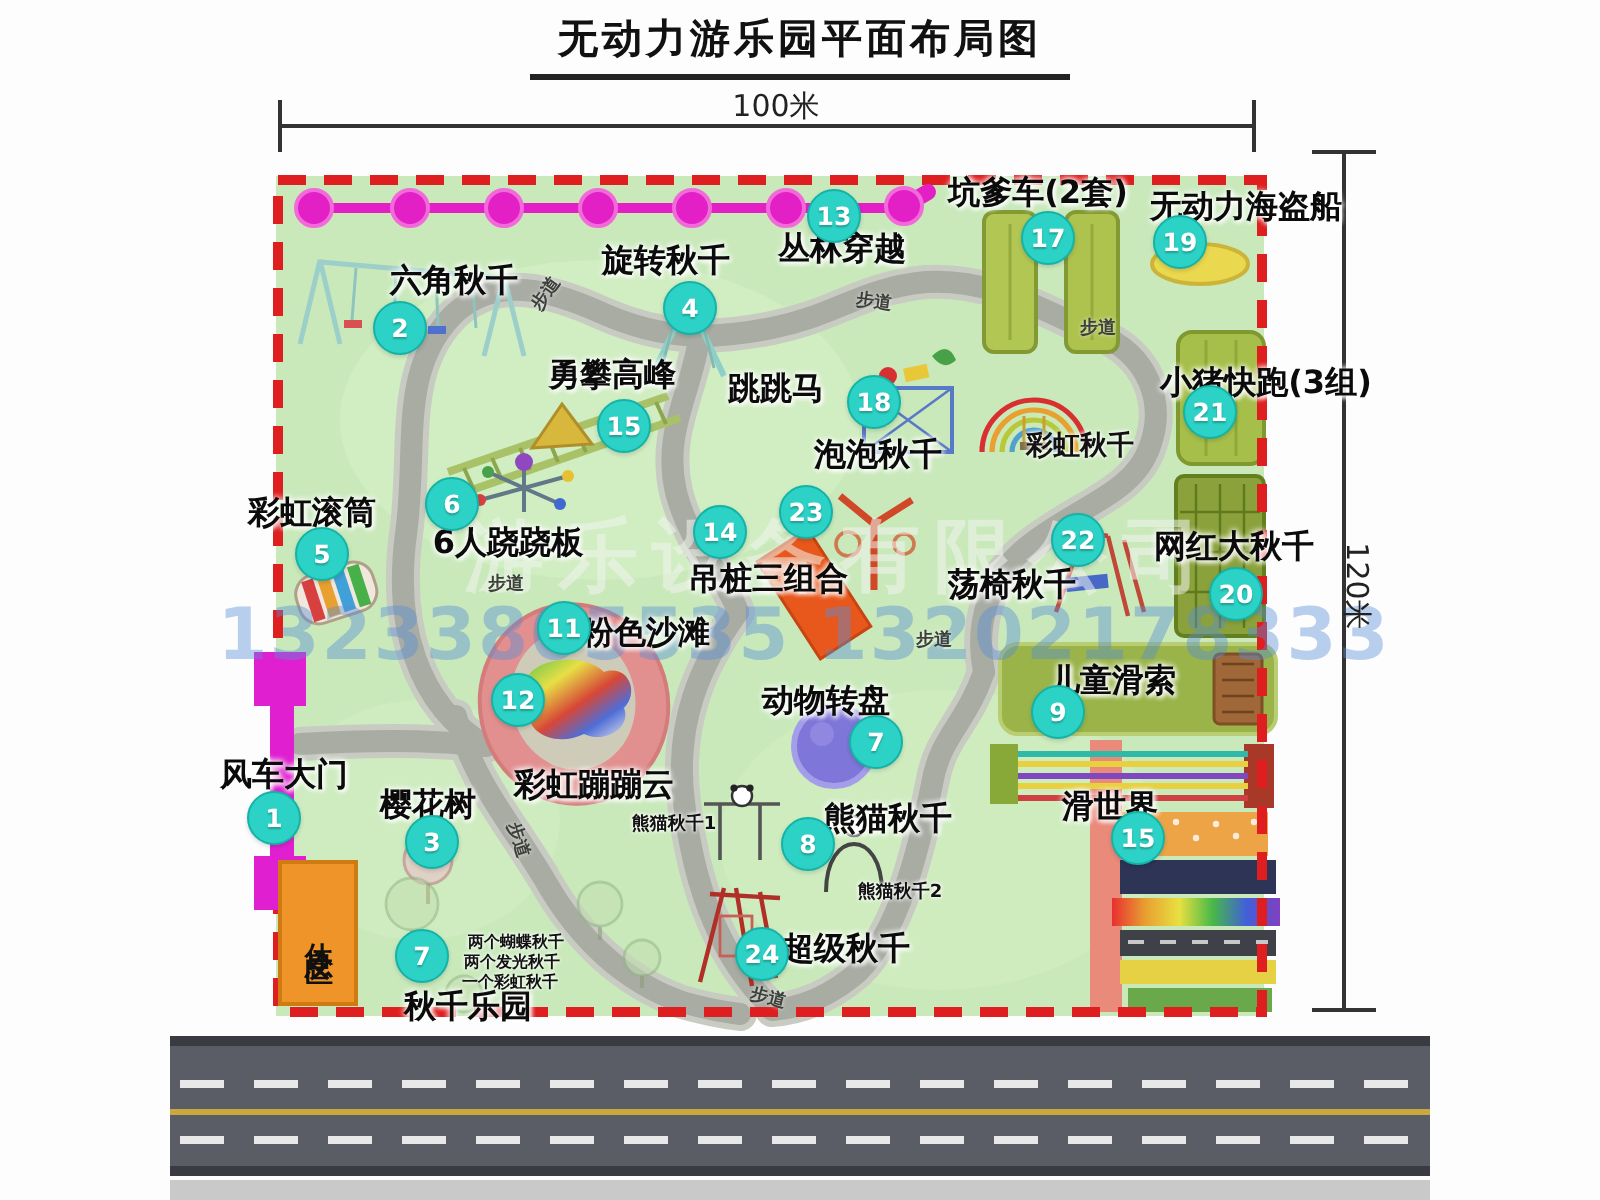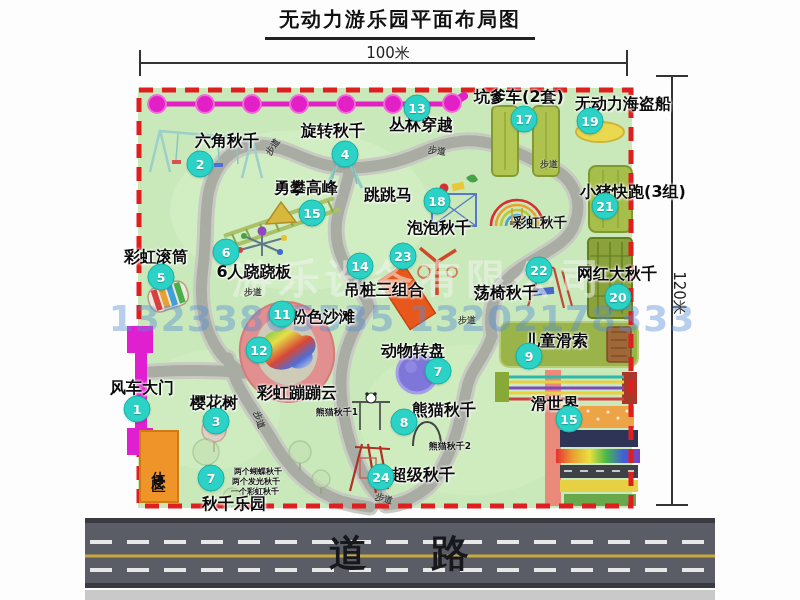--- a/index.html
+++ b/index.html
@@ -395,14 +395,13 @@
       <div class="sub-label" style="font-size: 8px; left: 255px; top: 491px;">一个彩虹秋千</div>
       <div class="path-label" style="transform: translate(-50%, -50%) rotate(-55deg); left: 273px; top: 147px;">步道</div>
       <div class="path-label" style="transform: translate(-50%, -50%) rotate(8deg); left: 437px; top: 151px;">步道</div>
       <div class="path-label" style="transform: translate(-50%, -50%) rotate(0deg); left: 549px; top: 164px;">步道</div>
       <div class="path-label" style="transform: translate(-50%, -50%) rotate(0deg); left: 253px; top: 292px;">步道</div>
       <div class="path-label" style="transform: translate(-50%, -50%) rotate(0deg); left: 467px; top: 320px;">步道</div>
       <div class="path-label" style="transform: translate(-50%, -50%) rotate(72deg); left: 259px; top: 420px;">步道</div>
       <div class="path-label" style="transform: translate(-50%, -50%) rotate(15deg); left: 384px; top: 499px;">步道</div>
     </div>
 
-  <div class="abs road-text">道路</div>
 </div>
 
 </body></html>

